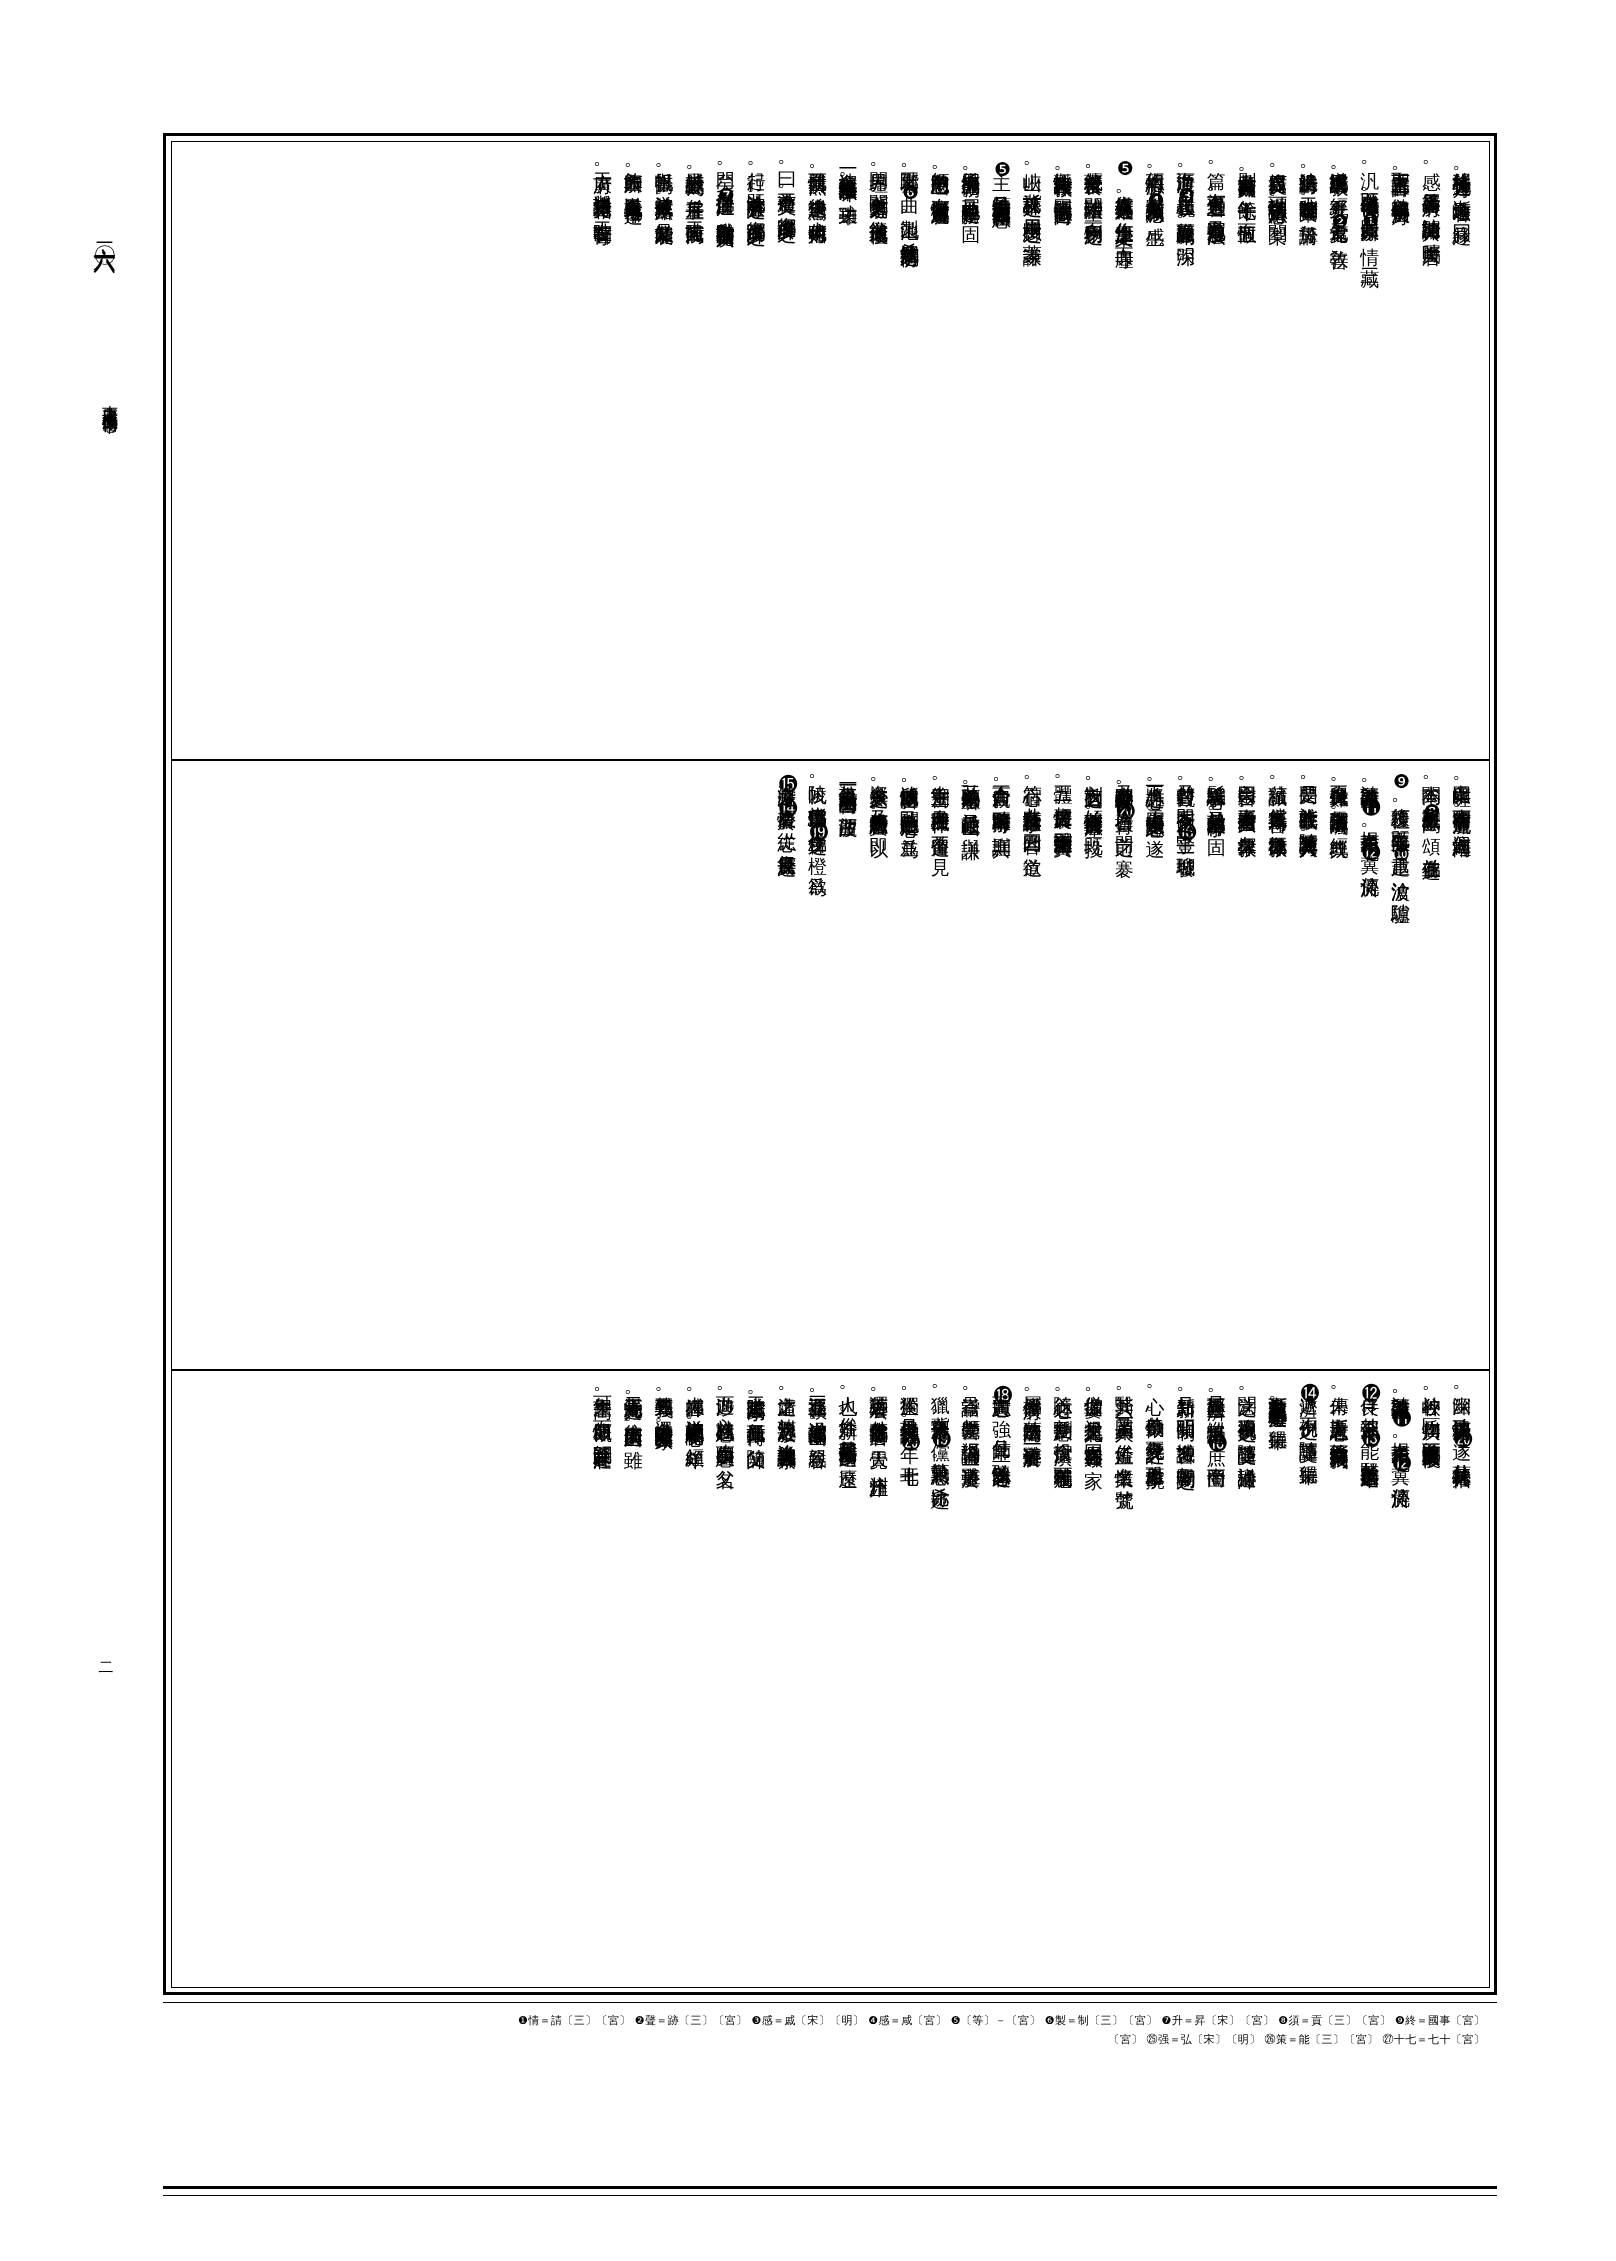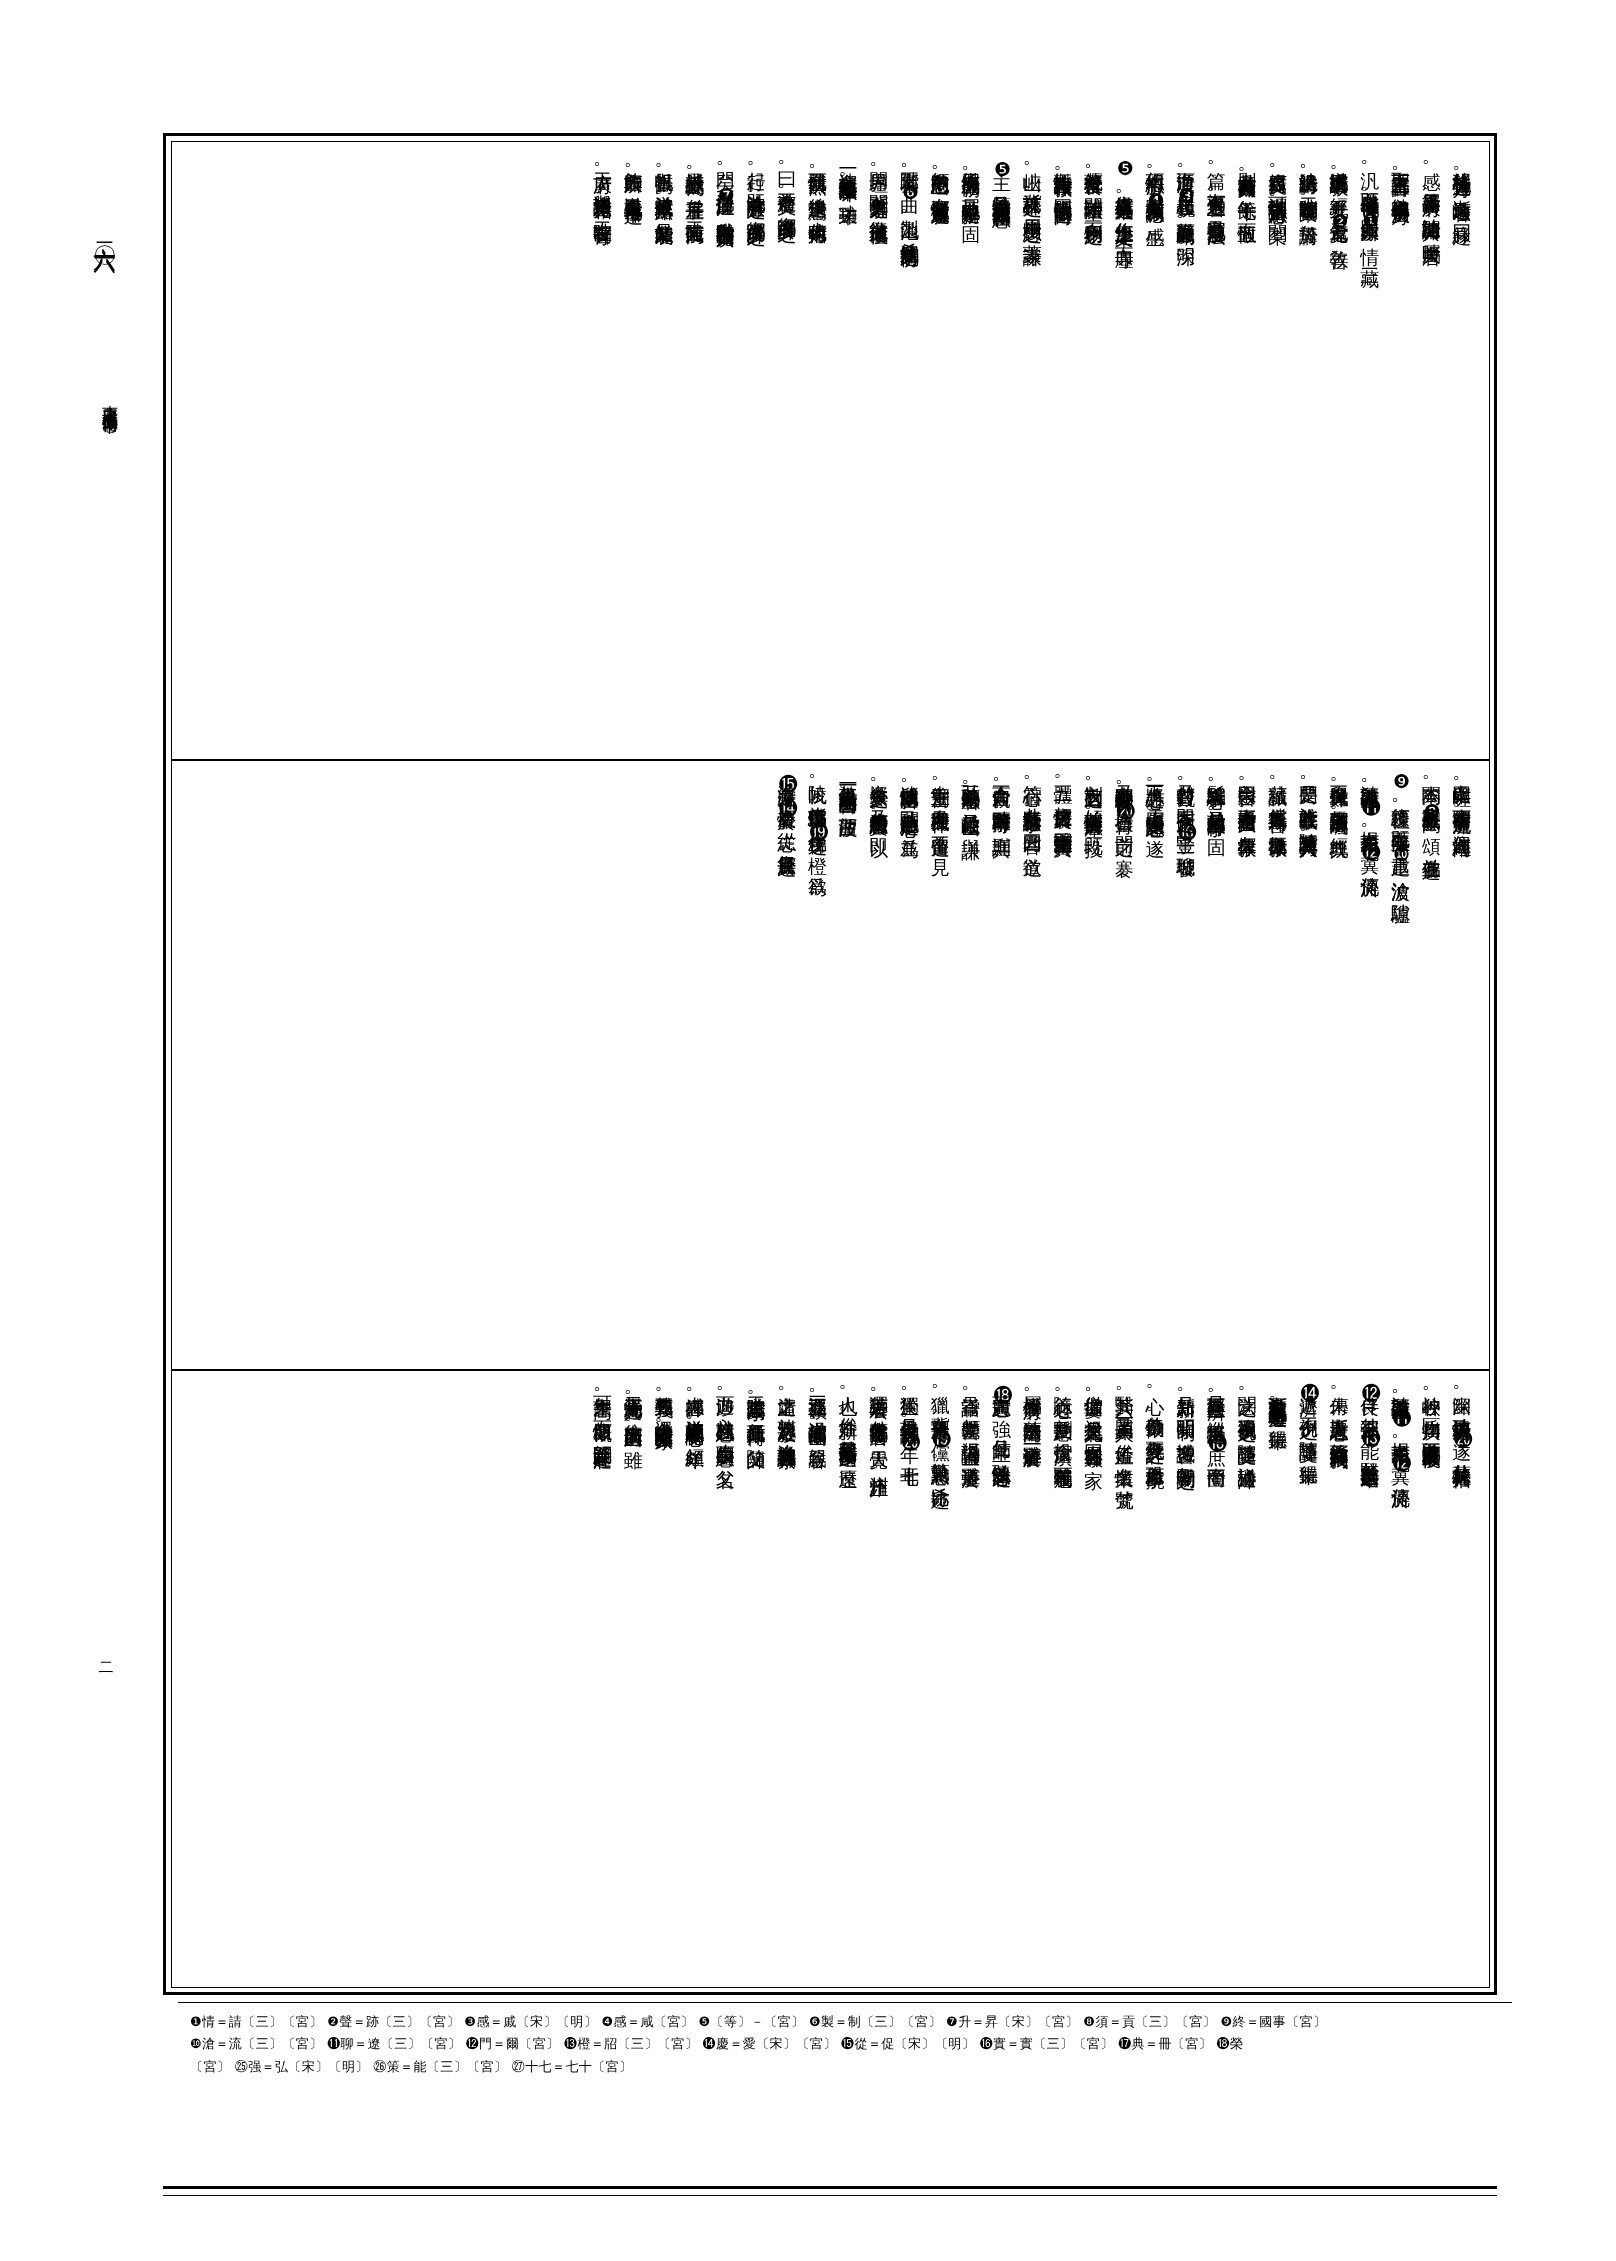--- a/index.html
+++ b/index.html
@@ -107,31 +107,31 @@
     top: 1651px;
     writing-mode: vertical-rl;
     text-orientation: upright;
     font-family: "DejaVu Serif", serif;
     font-size: 15px;
   }
 
   
   .apparatus {
     position: absolute;
-    left: 178px;
+    left: 163px;
     top: 2002px;
     width: 1334px;
     box-sizing: border-box;
     border-top: 1.5px solid #000;
     padding: 7.5px 12px 7.5px 12px;
     font-family: "DejaVu Serif", serif;
-    font-size: 13px;
+    font-size: 11px;
     line-height: 1.75;
     letter-spacing: 0.4px;
-    text-align: left;
+    text-align: right;
   }
   .apparatus .row { display: block; }
 
   
   .bottom-rule {
     position: absolute;
     left: 163px;
     width: 1334px;
     top: 2186px;
     border-top: 3.8px solid #000;
@@ -248,21 +248,20 @@
         <div class="vcol">載專知要義。還之峽谷道宏隨父亦復出家。</div>
         <div class="vcol">年滿二十此焉進具。往來廣府出入山門。雖</div>
         <div class="vcol">可年望未高。而頗懷節概。旣聞淨至走赴莊</div>
       </div>
 
     </div>
   </div>
 
   <div class="apparatus">
     <span class="row">❶情＝請〔三〕〔宮〕  ❷聲＝跡〔三〕〔宮〕  ❸感＝戚〔宋〕〔明〕  ❹感＝咸〔宮〕  ❺〔等〕－〔宮〕  ❻製＝制〔三〕〔宮〕  ❼升＝昇〔宋〕〔宮〕  ❽須＝貢〔三〕〔宮〕  ❾終＝國事〔宮〕</span>
-    <span class="row">❿滄＝流〔三〕〔宮〕  ⓫聊＝遼〔三〕〔宮〕  ⓬門＝爾〔宮〕  ⓭橙＝牊〔三〕〔宮〕  ⓮慶＝愛〔宋〕〔宮〕  ⓯從＝促〔宋〕〔明〕  ⓰實＝實〔三〕〔宮〕  ⓱典＝冊〔宮〕  ⓲榮</span>
     <span class="row">〔宮〕  ㉕强＝弘〔宋〕〔明〕  ㉖策＝能〔三〕〔宮〕  ㉗十七＝七十〔宮〕</span>
   </div>
 
   <div class="bottom-rule"></div>
   <div class="bottom-rule2"></div>
 
 </div>
 
 
 </body></html>

